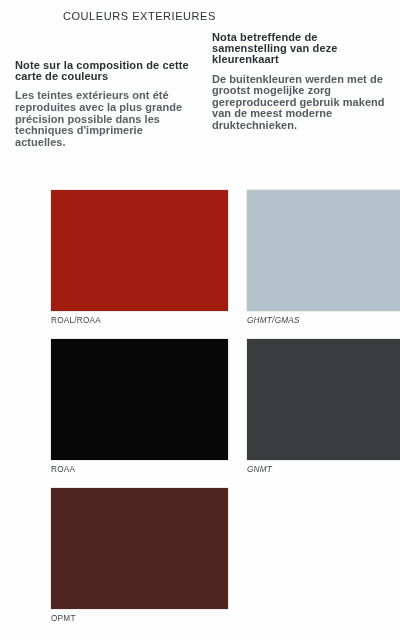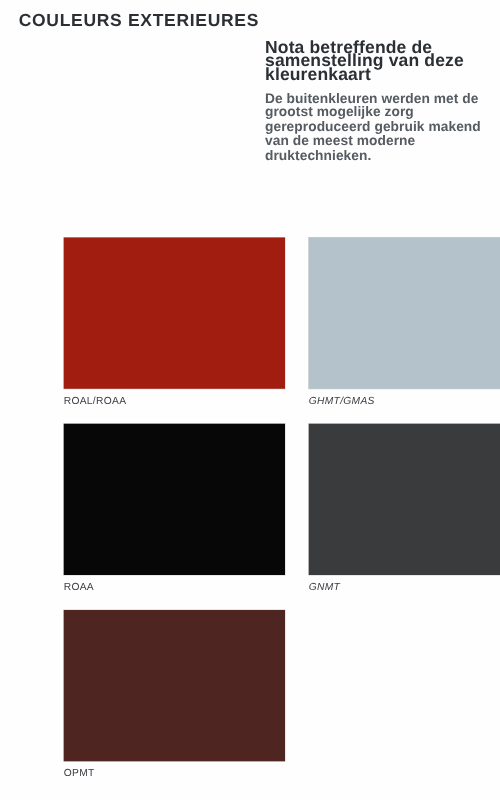--- a/index.html
+++ b/index.html
@@ -25,46 +25,47 @@
   }
 
   
   .header {
     position: absolute;
     left: 15px;
     top: 8px;
     width: 230px;
   }
   .title-line {
-    font-size: 14px;
-    font-weight: bold;
+    font-size: 11px;
+    font-weight: normal;
     letter-spacing: 0.55px;
     line-height: 16px;
     color: #2c3035;
     white-space: nowrap;
+    margin-left: 48px;
   }
 
   
   .notes {
     position: absolute;
     left: 0;
     top: 60px;
     width: 400px;
     height: 110px;
   }
   .note-col {
     position: absolute;
     top: 0;
     width: 177px;
   }
   .note-col.left  { left: 15px; }
   .note-col.right { left: 212px; top: -28px; }
 
   .note-heading {
-    font-size: 14px;
+    font-size: 11px;
     font-weight: bold;
     line-height: 11.2px;
     letter-spacing: 0.12px;
     color: #2c3035;
     margin: 0 0 8px 0;
   }
   .note-body {
     font-size: 11px;
     font-weight: bold;
     line-height: 11.6px;
@@ -114,20 +115,24 @@
 <body>
 
 <div class="page">
 
   <div class="header">
     <div class="title-line">COULEURS EXTERIEURES</div>
   </div>
 
   <div class="notes">
 
+    <div class="note-col left">
+      <p class="note-heading">Note sur la composition de cette carte de couleurs</p>
+      <p class="note-body">Les teintes extérieurs ont été reproduites avec la plus grande précision possible dans les techniques d'imprimerie actuelles.</p>
+    </div>
 
     <div class="note-col right">
       <p class="note-heading">Nota betreffende de samenstelling van deze kleurenkaart</p>
       <p class="note-body">De buitenkleuren werden met de grootst mogelijke zorg gereproduceerd gebruik makend van de meest moderne druktechnieken.</p>
     </div>
 
   </div>
 
   <div class="swatch-grid">
 

